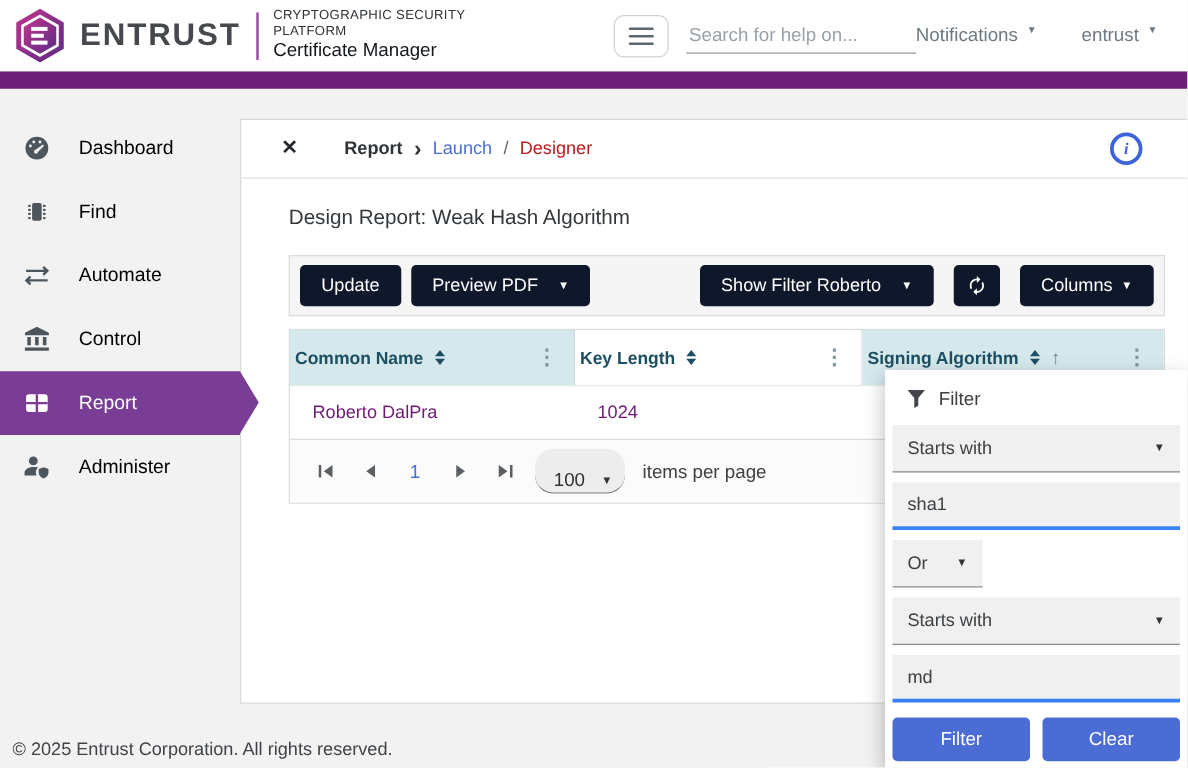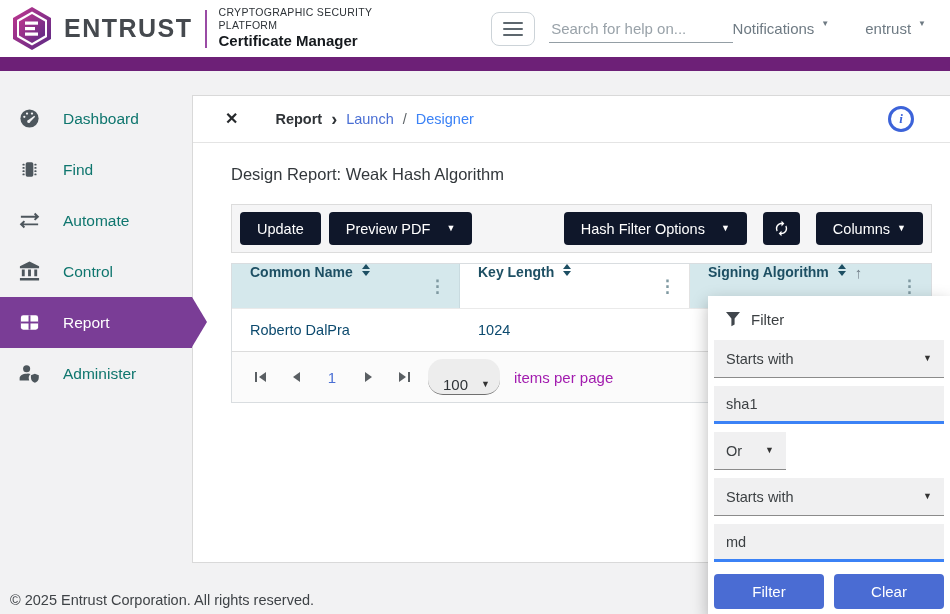--- a/index.html
+++ b/index.html
@@ -12,88 +12,88 @@
     color:#3c4043;
   }
   
   .header { position:absolute; top:0; left:0; right:0; height:57px; background:#fff; display:flex; align-items:center; z-index:20; }
   .logo-wrap { display:flex; align-items:center; padding-left:10px; }
   .hex-logo { display:block; }
   .wordmark { font-size:25px; font-weight:bold; color:#45494e; letter-spacing:1.5px; margin-left:10px; }
   .brand-divider { width:2px; height:38px; background:#9a4ba5; margin:0 12px; }
   .platform-block { display:flex; flex-direction:column; justify-content:center; line-height:1.25; }
   .platform { font-size:10.5px; color:#2e3338; letter-spacing:0.3px; }
-  .product { font-size:15px; font-weight:bold; color:#15191d; }
+  .product { font-size:15px; font-weight:normal; color:#15191d; }
   .hamburger { margin-left:64px; width:46px; height:34px; border:1px solid #ccd3d8; border-radius:8px; background:#fff; display:flex; flex-direction:column; justify-content:center; align-items:center; gap:4px; cursor:pointer; }
   .hamburger span { width:20px; height:2px; background:#5d676e; border-radius:1px; }
   .help-search { margin-left:14px; width:190px; }
   .help-search input { width:100%; border:none; border-bottom:1px solid #949ea5; background:transparent; font-size:15px; padding:5px 2px; color:#333; font-family:"Liberation Sans", sans-serif; outline:none; }
   .help-search input::placeholder { color:#99a2a9; }
   .header-right { margin-left:auto; display:flex; align-items:center; gap:36px; padding-right:24px; color:#6e7a83; font-size:15px; }
   .dd-trigger { display:flex; gap:7px; cursor:pointer; }
   .caret { font-size:8px; line-height:1; color:inherit; }
   
   .purple-bar { position:absolute; top:57px; left:0; right:0; height:14px; background:#6d2077; z-index:19; }
   
   .sidebar { position:absolute; top:71px; left:0; width:192px; bottom:0; padding-top:22px; z-index:25; }
-  .side-item { height:51px; display:flex; align-items:center; padding-left:18px; gap:22px; color:#0f766e; font-size:15.5px; cursor:pointer; position:relative; }
+  .side-item { height:51px; display:flex; align-items:center; padding-left:18px; gap:22px; color:#000000; font-size:15.5px; cursor:pointer; position:relative; }
   .side-item .icon { width:23px; height:23px; display:flex; align-items:center; justify-content:center; color:#4d565c; flex:none; }
   .side-item.selected { background:#7a3d96; color:#fff; }
   .side-item.selected .icon { color:#fff; }
   .side-item.selected::after { content:""; position:absolute; left:192px; top:0; width:0; height:0;
     border-top:25.5px solid transparent; border-bottom:25.5px solid transparent; border-left:15px solid #7a3d96; }
   
   .card { position:absolute; left:192px; top:95px; right:0; bottom:51px; background:#fff; border:1px solid #d9d9d9; border-right:none; z-index:5; }
   .breadcrumb-bar { height:47px; border-bottom:1px solid #e4e4e4; display:flex; align-items:center; padding:0 36px 0 32px; }
   .close-x { font-size:16px; font-weight:bold; color:#26292c; cursor:pointer; line-height:1; }
   .crumbs { display:flex; align-items:center; gap:9px; margin-left:37px; font-size:14.5px; }
   .crumb-root { font-weight:bold; color:#2f3337; }
   .crumb-chevron { font-weight:bold; color:#2f3337; font-size:18px; line-height:0.8; }
   .crumb-link { color:#4a6fd4; cursor:pointer; }
   .crumb-slash { color:#5f6569; }
-  .crumb-current { color:#3b82f6; }
+  .crumb-current { color:#b91c1c; }
   .info-btn { margin-left:auto; width:26px; height:26px; border:3px solid #3c63d9; border-radius:50%; color:#3c63d9; display:flex; align-items:center; justify-content:center; font-weight:bold; font-size:13px; font-family:"Liberation Serif", serif; font-style:italic; background:#fff; cursor:pointer; }
   .page-title { margin:22px 38px 20px 38px; font-size:16.5px; color:#33383c; }
   
   .toolbar { margin:0 18px 10px 38px; border:1px solid #dcdcdc; background:#f5f5f6; padding:7px 8px; display:flex; align-items:center; }
   .btn { background:#0f172a; color:#fff; border:none; border-radius:4px; height:33px; font-size:14.5px; padding:0 17px; display:inline-flex; align-items:center; cursor:pointer; font-family:"Liberation Sans", sans-serif; }
   .btn .caret { font-size:9px; color:#fff; }
   .btn + .btn { margin-left:8px; }
   .btn.with-caret span.lbl { margin-right:16px; }
   .toolbar-right { margin-left:auto; display:flex; align-items:center; gap:8px; }
   .btn.icon-only { width:37px; padding:0; justify-content:center; }
   .btn.compact span.lbl { margin-right:7px; }
   
   .grid { margin:0 18px 0 38px; border:1px solid #d9dde0; background:#fff; }
   .grid-header { display:flex; height:44px; }
-  .gh-cell { position:relative; display:flex; align-items:flex-start; padding-left:18px; }
+  .gh-cell { position:relative; display:flex; align-items:center; padding-left:4px; }
   .gh-cell.teal { background:#d5e8ec; }
   .gh-cell.c1 { width:228px; border-right:1px solid #c9dbe0; }
   .gh-cell.c2 { width:230px; background:#fff; border-right:1px solid #e2e2e2; }
   .gh-cell.c3 { flex:1; }
   .gh-label { font-weight:bold; font-size:14px; color:#1d4f63; }
   .sort-stack { margin-left:9px; display:flex; flex-direction:column; gap:2px; }
   .sort-stack .up { width:0; height:0; border-left:4px solid transparent; border-right:4px solid transparent; border-bottom:5px solid #1d4f63; }
   .sort-stack .down { width:0; height:0; border-left:4px solid transparent; border-right:4px solid transparent; border-top:5px solid #1d4f63; }
   .sort-dir { margin-left:9px; color:#73808a; font-size:15px; }
   .kebab { position:absolute; right:13px; top:50%; transform:translateY(-50%); color:#7f99a1; font-size:17px; font-weight:bold; cursor:pointer; line-height:1; }
   .grid-row { display:flex; height:43px; border-top:1px solid #eaeaea; }
-  .gr-cell { display:flex; align-items:center; padding-left:18px; font-size:14.5px; color:#0c4a6e; }
+  .gr-cell { display:flex; align-items:center; padding-left:18px; font-size:14.5px; color:#701a75; }
   .gr-cell.c1 { width:228px; } .gr-cell.c2 { width:230px; } .gr-cell.c3 { flex:1; }
   
   .pager { display:flex; align-items:center; height:51px; border-top:1px solid #dcdcdc; background:#fbfbfb; padding-left:10px; }
   .pg-btn { width:36px; height:30px; display:flex; align-items:center; justify-content:center; cursor:pointer; }
   .tri-l { width:0; height:0; border-top:5px solid transparent; border-bottom:5px solid transparent; border-right:7px solid #5a5f63; }
   .tri-r { width:0; height:0; border-top:5px solid transparent; border-bottom:5px solid transparent; border-left:7px solid #5a5f63; }
   .bar-v { width:2px; height:10px; background:#5a5f63; }
   .pg-first .bar-v { margin-right:2px; } .pg-last .bar-v { margin-left:2px; }
   .pg-num { width:36px; text-align:center; color:#4a6fd4; font-size:15px; cursor:pointer; }
   .size-select { margin-left:6px; width:72px; height:36px; background:#ededed; border-bottom:1px solid #6f6f6f; display:flex; align-items:center; justify-content:space-between; padding:16px 10px 0 15px; font-size:15px; color:#2f3337; cursor:pointer;border-radius:15px; }
   .size-select .caret { font-size:9px; color:#333; }
-  .per-page { margin-left:14px; color:#a21caf; font-size:15px; }
+  .per-page { margin-left:14px; color:#404040; font-size:15px; }
   
   .filter-popup { position:absolute; left:708px; top:296px; width:242px; height:320px; background:#fff; box-shadow:0 6px 16px rgba(0,0,0,0.28); z-index:40; padding:0 6px; }
   .fp-header { display:flex; align-items:center; gap:11px; padding:15px 0 12px 12px; color:#3c4043; font-size:15px; }
   .fp-field { height:38px; background:#f0f0f1; border-bottom:1px solid #8b8b8b; display:flex; align-items:center; justify-content:space-between; padding:0 12px; font-size:14.5px; color:#3c4043; margin-bottom:8px; cursor:pointer; }
   .fp-field .caret { font-size:9px; color:#333; }
   .fp-field.small { width:72px; }
   .fp-input { width:100%; height:38px; background:#f0f0f1; border:none; border-bottom:3px solid #3b82f6; padding:0 12px; font-size:14.5px; color:#3c4043; margin-bottom:8px; font-family:"Liberation Sans", sans-serif; outline:none; display:block; }
   .fp-buttons { display:flex; gap:10px; margin-top:12px; }
   .fp-btn { flex:1; height:35px; background:#4a6cd3; color:#fff; border:none; border-radius:4px; font-size:15px; cursor:pointer; font-family:"Liberation Sans", sans-serif; }
   
@@ -233,21 +233,21 @@
   <div class="toolbar">
     <button class="btn">
       <span class="lbl">Update</span>
     </button>
     <button class="btn with-caret">
       <span class="lbl">Preview PDF</span>
       <span class="caret">▼</span>
     </button>
     <div class="toolbar-right">
       <button class="btn with-caret">
-        <span class="lbl">Hash Filter Options</span>
+        <span class="lbl">Show Filter Roberto</span>
         <span class="caret">▼</span>
       </button>
       <button class="btn icon-only">
         <svg width="17" height="17" viewBox="0 0 24 24" fill="#fff">
           <path d="M12 6v3l4-4-4-4v3c-4.42 0-8 3.58-8 8 0 1.57.46 3.03 1.24 4.26L6.7 14.8c-.45-.83-.7-1.79-.7-2.8 0-3.31 2.69-6 6-6zm6.76 1.74L17.3 9.2c.44.84.7 1.79.7 2.8 0 3.31-2.69 6-6 6v-3l-4 4 4 4v-3c4.42 0 8-3.58 8-8 0-1.57-.46-3.03-1.24-4.26z"></path>
         </svg>
       </button>
       <button class="btn compact">
         <span class="lbl">Columns</span>
         <span class="caret">▼</span>

